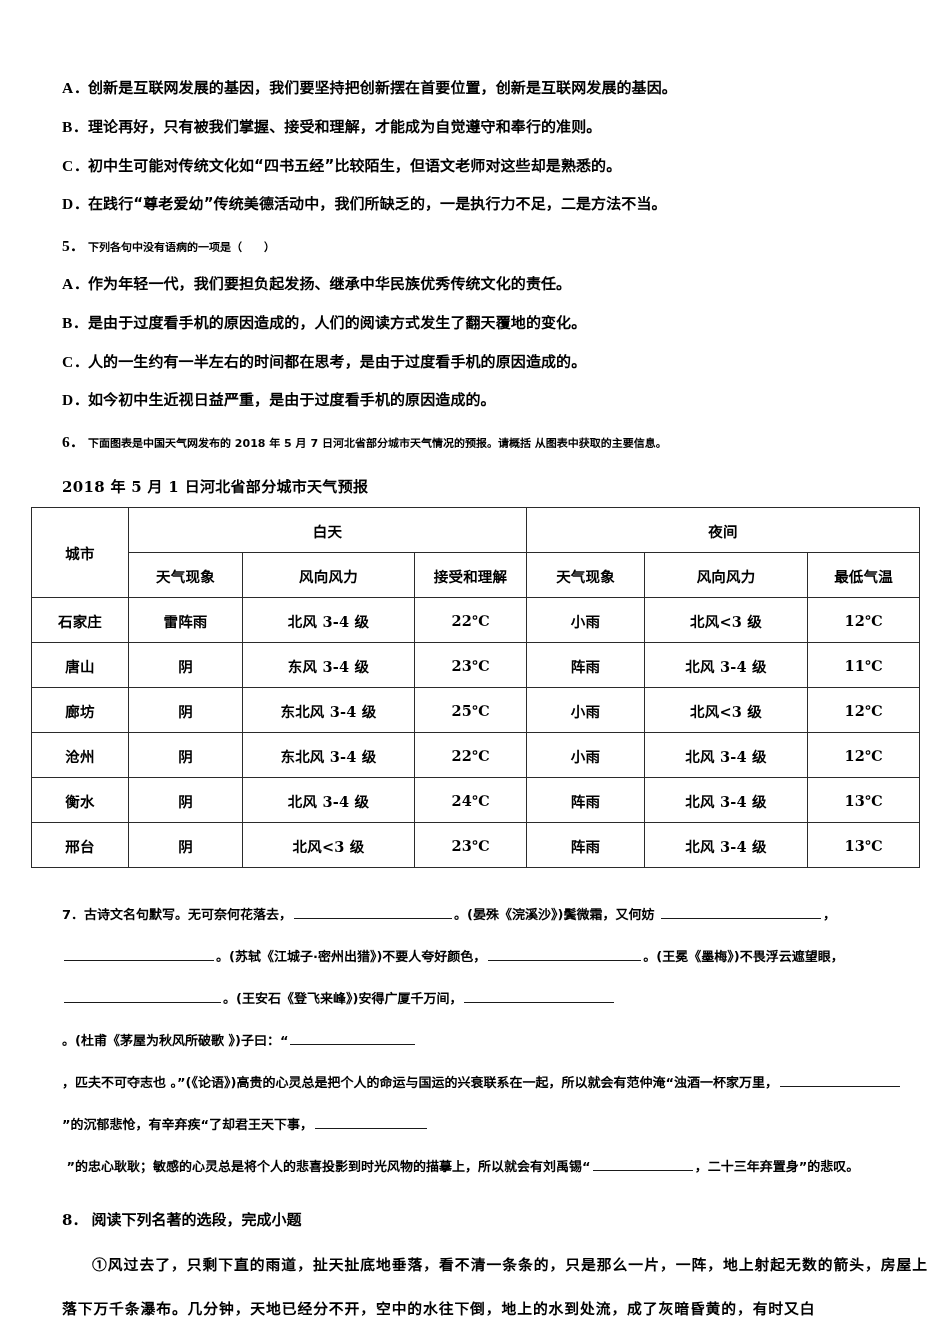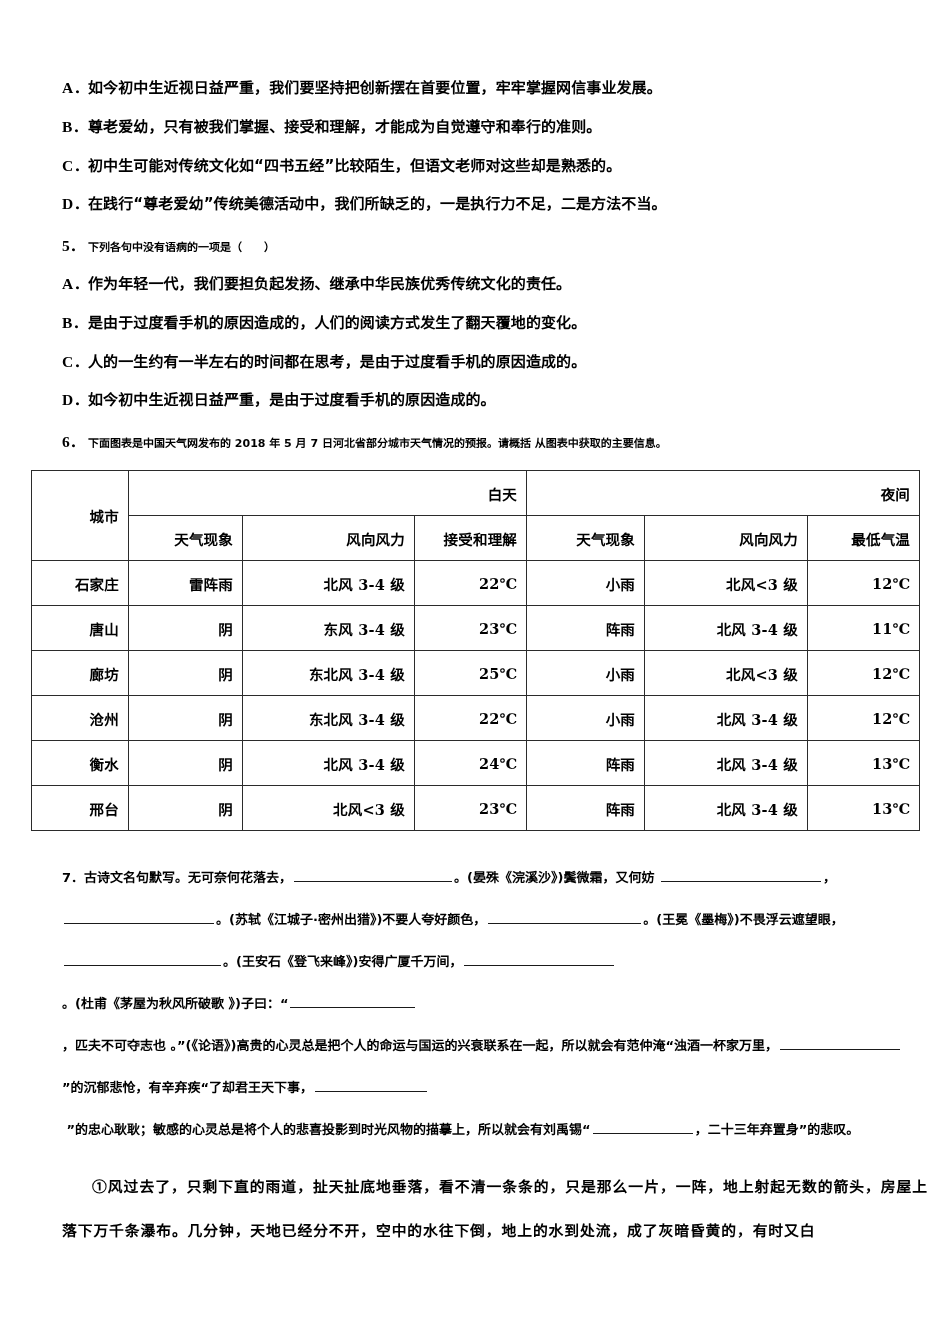--- a/index.html
+++ b/index.html
@@ -77,24 +77,24 @@
   
   table.weather {
     border-collapse: collapse;
     width: 888px;
     margin: 0 0 0 -31px;
     table-layout: fixed;
     font-family: "DejaVu Serif", "Liberation Serif", serif;
   }
   table.weather td, table.weather th {
     border: 1.3px solid #2b2b2b;
-    padding: 8px 9px;
+    padding: 8px 3px;
     font-size: 14.5px;
     font-weight: bold;
-    text-align: right;
+    text-align: center;
     vertical-align: middle;
     height: 45px;
     letter-spacing: 0.2px;
   }
   table.weather th { font-weight: bold; }
   .col-city   { width: 97px; }
   .col-d-phen { width: 114px; }
   .col-d-wind { width: 172px; }
   .col-d-temp { width: 112px; }
   .col-n-phen { width: 118px; }
@@ -143,25 +143,25 @@
   .excerpt .indent { display: inline-block; width: 30px; }
 </style>
 </head>
 <body>
 
 <div class="page">
 
   <div>
     <div class="opt-line">
       <span class="opt-label">A．</span>
-      <span class="opt-text">如今初中生近视日益严重，我们要坚持把创新摆在首要位置，牢牢掌握网信事业发展。</span>
+      <span class="opt-text">创新是互联网发展的基因，我们要坚持把创新摆在首要位置，创新是互联网发展的基因。</span>
     </div>
     <div class="opt-line">
       <span class="opt-label">B．</span>
-      <span class="opt-text">尊老爱幼，只有被我们掌握、接受和理解，才能成为自觉遵守和奉行的准则。</span>
+      <span class="opt-text">理论再好，只有被我们掌握、接受和理解，才能成为自觉遵守和奉行的准则。</span>
     </div>
     <div class="opt-line">
       <span class="opt-label">C．</span>
       <span class="opt-text">初中生可能对传统文化如“四书五经”比较陌生，但语文老师对这些却是熟悉的。</span>
     </div>
     <div class="opt-line">
       <span class="opt-label">D．</span>
       <span class="opt-text">在践行“尊老爱幼”传统美德活动中，我们所缺乏的，一是执行力不足，二是方法不当。</span>
     </div>
   </div>
@@ -187,20 +187,21 @@
       <span class="opt-label">D．</span>
       <span class="opt-text">如今初中生近视日益严重，是由于过度看手机的原因造成的。</span>
     </div>
   </div>
 
   <div class="q-line">
     <span class="q-num">6．</span>
     <span class="q-text">下面图表是中国天气网发布的 2018 年 5 月 7 日河北省部分城市天气情况的预报。请概括 从图表中获取的主要信息。</span>
   </div>
 
+  <div class="tbl-caption">2018 年 5 月 1 日河北省部分城市天气预报</div>
 
   <table class="weather">
     <colgroup>
       <col class="col-city">
         <col class="col-d-phen">
         <col class="col-d-wind">
         <col class="col-d-temp">
       <col class="col-n-phen">
         <col class="col-n-wind">
         <col class="col-n-temp">
@@ -273,15 +274,18 @@
         <td>23℃</td>
         <td>阵雨</td>
         <td>北风 3-4 级</td>
         <td>13℃</td>
       </tr>
     </tbody>
   </table>
 
   <div class="fill-block" id="q7-block"><span class="frag">7．古诗文名句默写。无可奈何花落去，</span><span class="blank" style="width: 158px;"></span><span class="frag">。(晏殊《浣溪沙》)鬓微霜，又何妨 </span><span class="blank" style="width: 160px;"></span><span class="frag">，</span><span class="blank" style="width: 150px;"></span><span class="frag">。(苏轼《江城子·密州出猎》)不要人夸好颜色，</span><span class="blank" style="width: 153px;"></span><span class="frag">。(王冕《墨梅》)不畏浮云遮望眼，</span><span class="blank" style="width: 157px;"></span><span class="frag">。(王安石《登飞来峰》)安得广厦千万间，</span><span class="blank" style="width: 150px;"></span><span class="frag">。(杜甫《茅屋为秋风所破歌 》)子曰：“</span><span class="blank" style="width: 125px;"></span><span class="frag">，匹夫不可夺志也 。”(《论语》)高贵的心灵总是把个人的命运与国运的兴衰联系在一起，所以就会有范仲淹“浊酒一杯家万里，</span><span class="blank" style="width: 120px;"></span><span class="frag">”的沉郁悲怆，有辛弃疾“了却君王天下事，</span><span class="blank" style="width: 112px;"></span><span class="frag"> ”的忠心耿耿；敏感的心灵总是将个人的悲喜投影到时光风物的描摹上，所以就会有刘禹锡“</span><span class="blank" style="width: 100px;"></span><span class="frag">，二十三年弃置身”的悲叹。</span></div>
 
+  <div class="q8-head">
+    <span class="q-num-serif">8．</span><span>阅读下列名著的选段，完成小题</span>
+  </div>
   <div class="excerpt"><span class="indent"></span><span>①风过去了，只剩下直的雨道，扯天扯底地垂落，看不清一条条的，只是那么一片，一阵，地上射起无数的箭头，房屋上落下万千条瀑布。几分钟，天地已经分不开，空中的水往下倒，地上的水到处流，成了灰暗昏黄的，有时又白</span></div>
 
 </div>
 
 </body></html>

